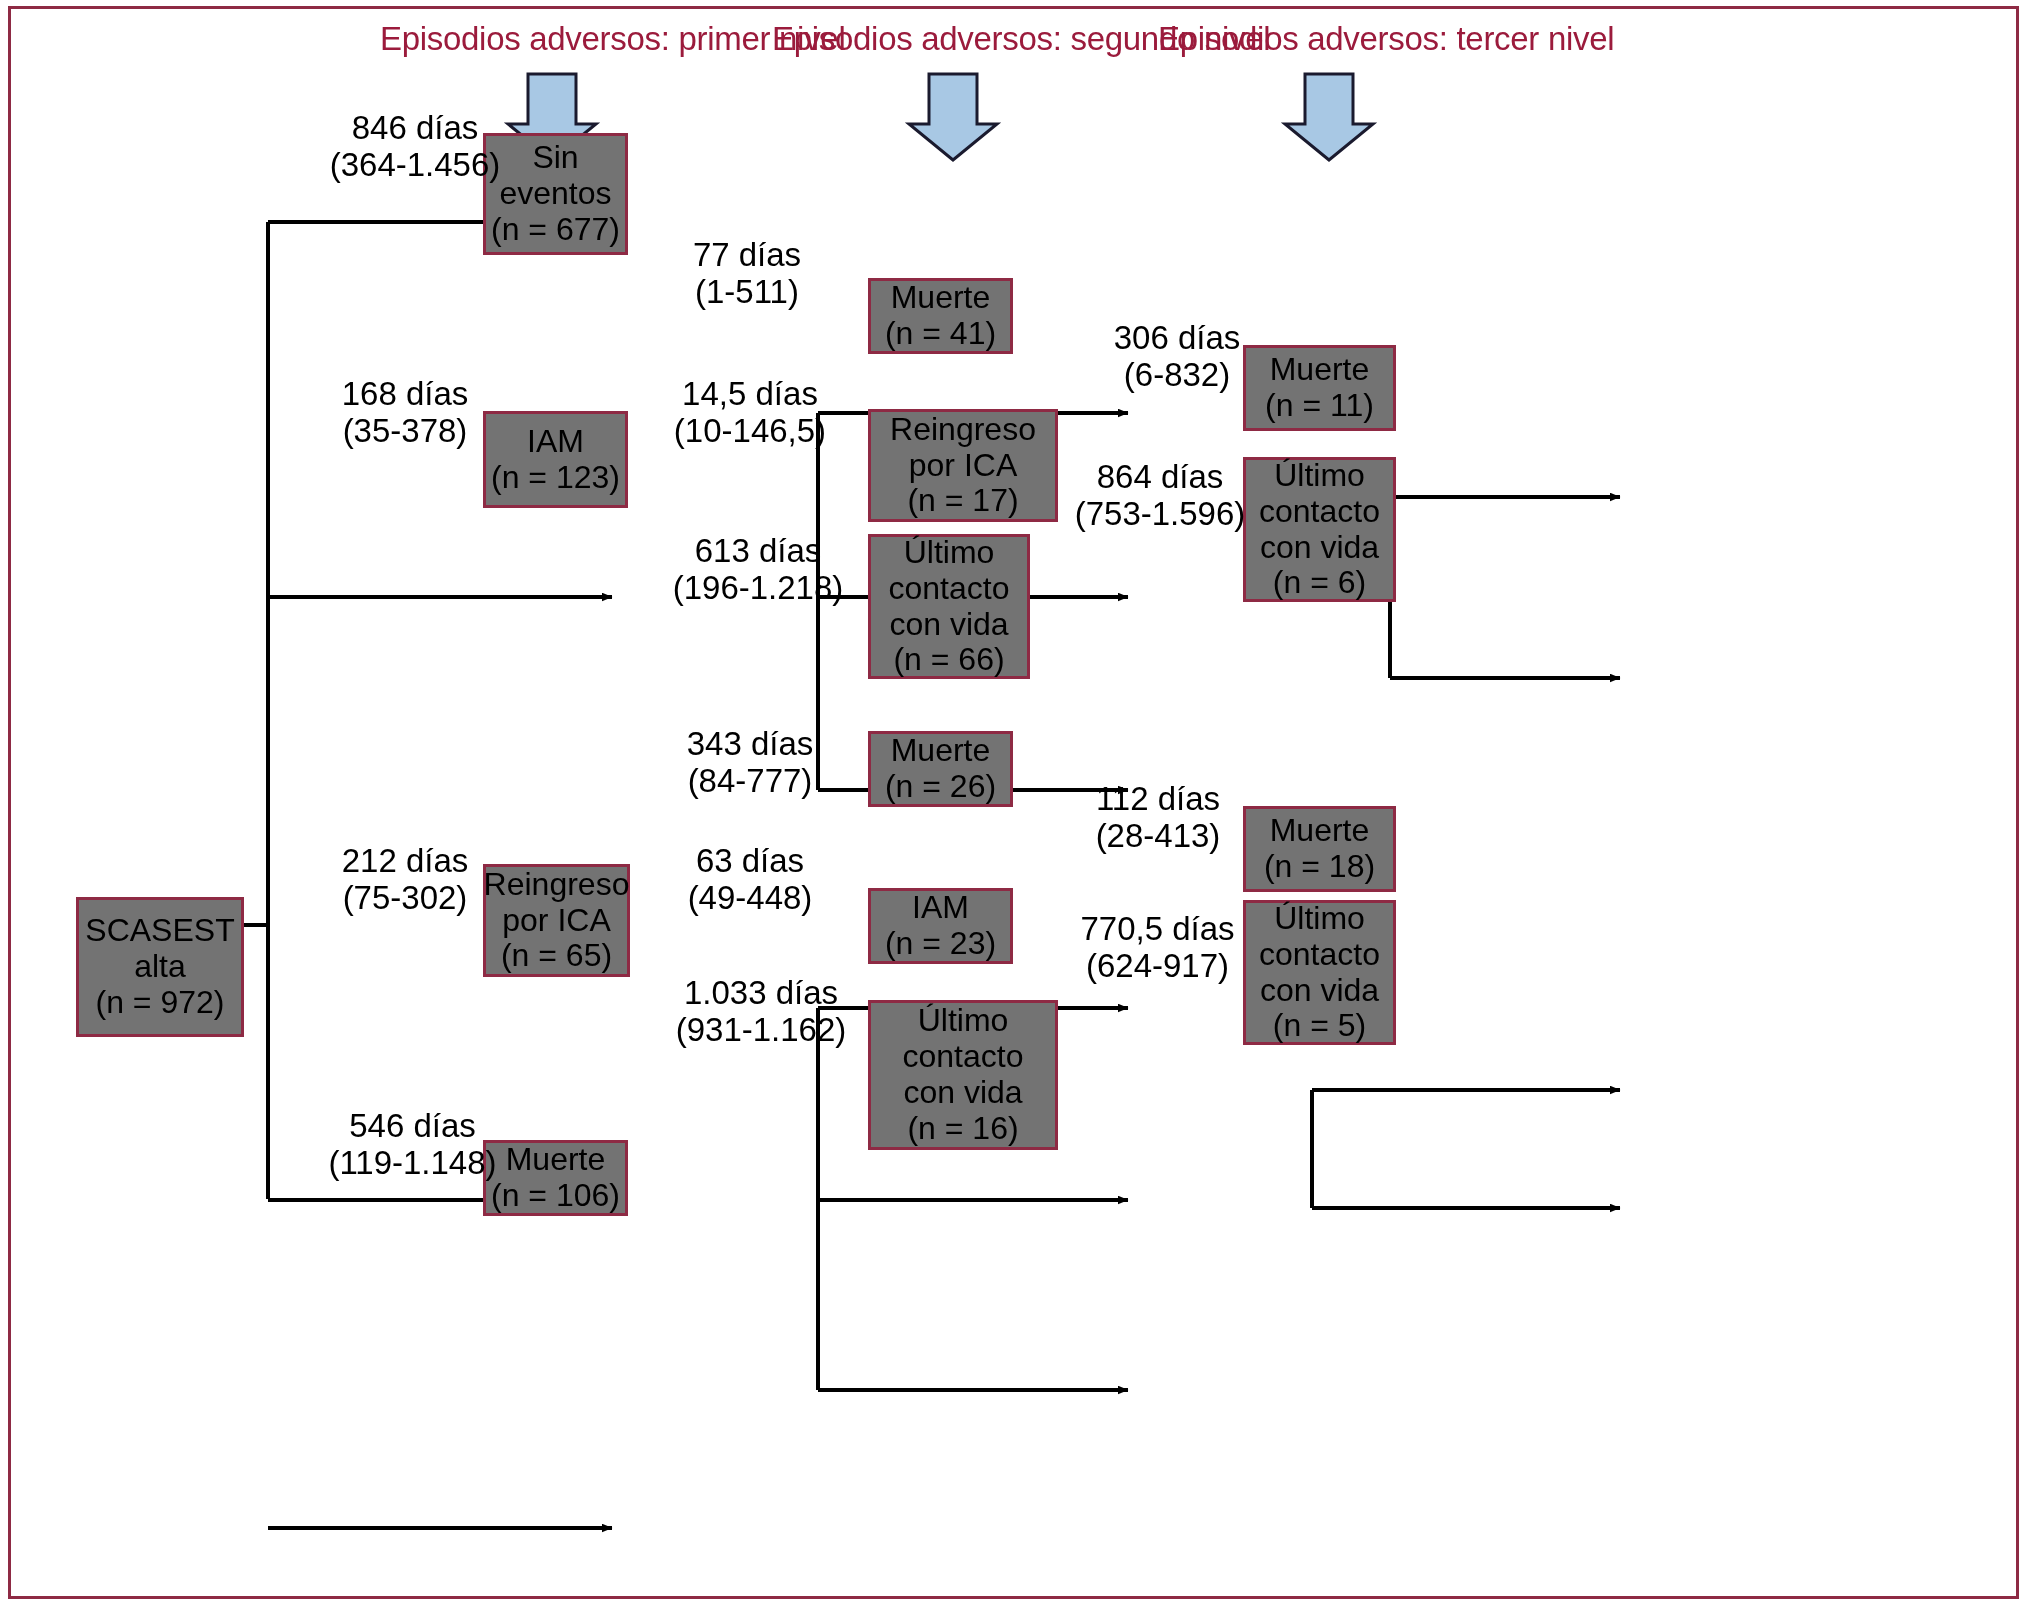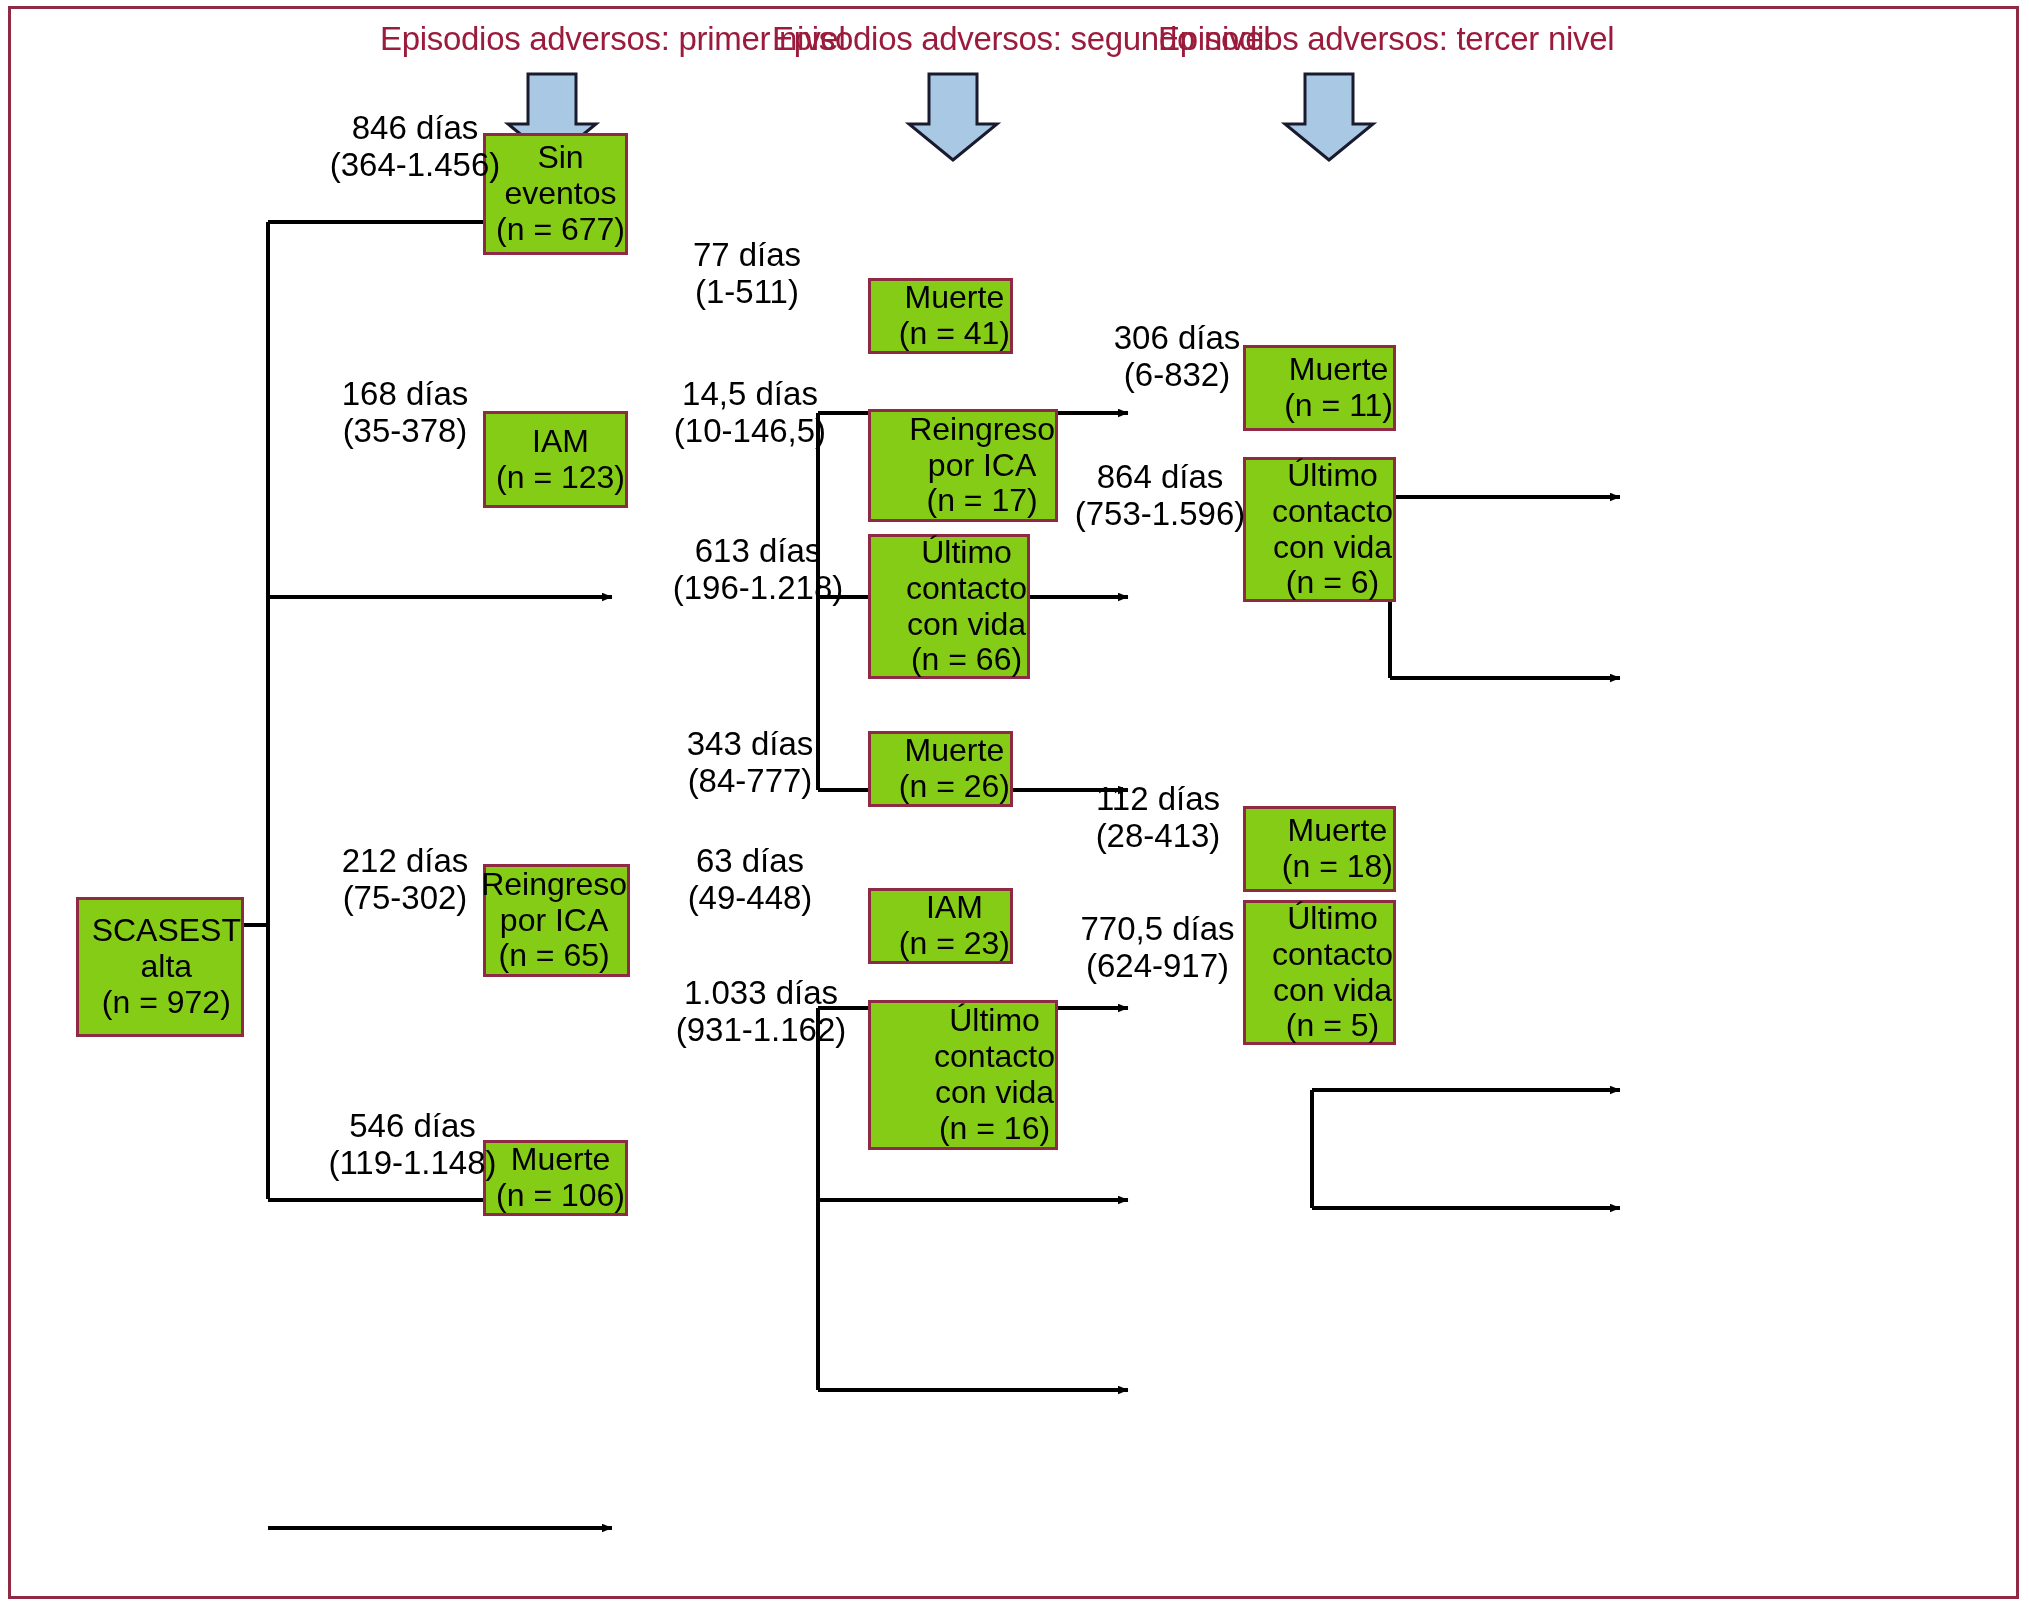--- a/index.html
+++ b/index.html
@@ -22,25 +22,25 @@
     position:absolute;
     color:#9b1b3c;
     font-size:33px;
     white-space:nowrap;
     text-align:center;
     letter-spacing:-0.3px;
   }
   .box{
     position:absolute;
     border:3px solid #8e2a44;
-    background:#84cc16;
+    background:#737373;
     box-sizing:border-box;
     display:flex;
     align-items:center;
-    justify-content:flex-end;
+    justify-content:center;
     text-align:center;
     color:#000000;
     font-size:32px;
     line-height:1.12;
     z-index:5;
   }
   .box .inner{white-space:pre-line;}
   .lbl{
     position:absolute;
     color:#000;

